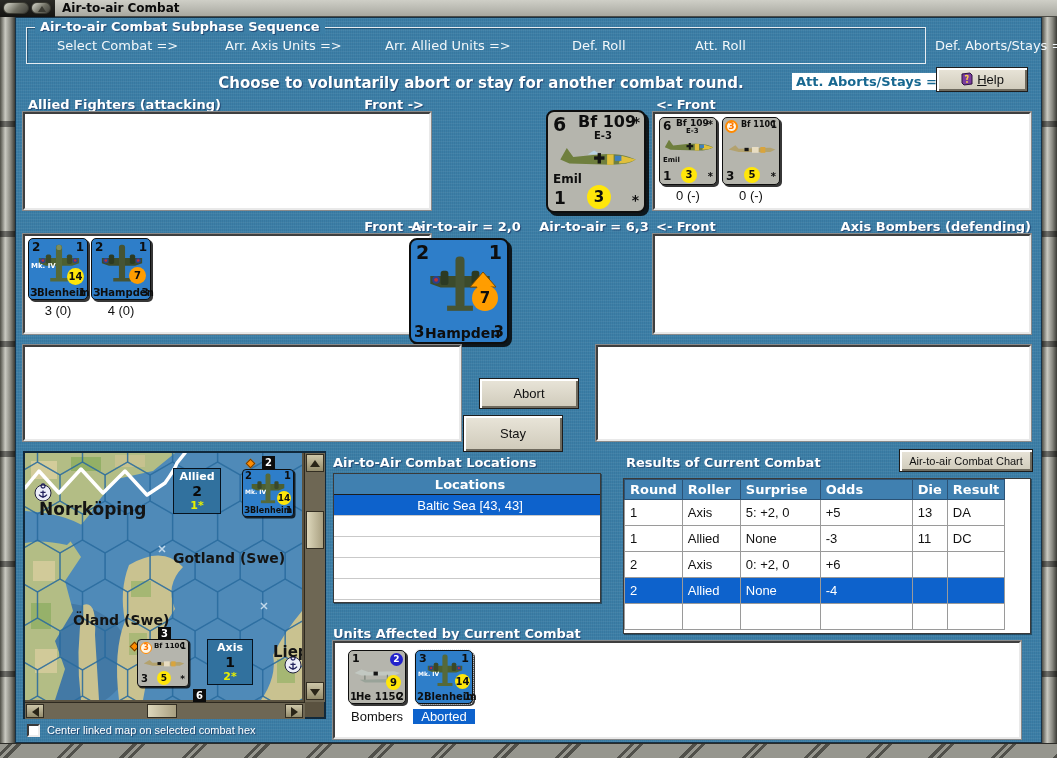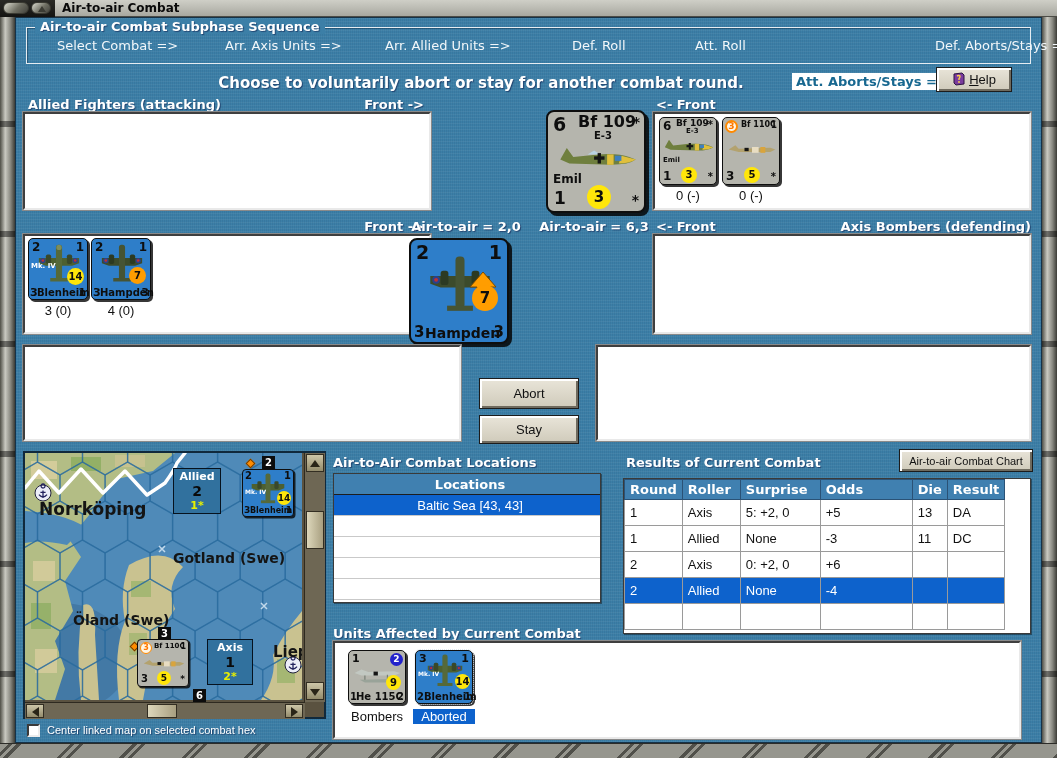--- a/index.html
+++ b/index.html
@@ -31,21 +31,21 @@
   
   .hd{position:absolute;color:#fff;font:bold 13px "DejaVu Sans",sans-serif;text-shadow:1px 1px 1px rgba(0,0,50,.45);white-space:nowrap;}
   .sunken{position:absolute;background:#fff;border-top:2px solid #3f3f3f;border-left:2px solid #3f3f3f;
           border-bottom:2px solid #e9e9e9;border-right:2px solid #e9e9e9;outline:1px solid #8a8a8a;}
   .btn95{position:absolute;background:linear-gradient(#e9e5d9,#cfcaba);border:1px solid #1c1c1c;
          box-shadow:inset 2px 2px 0 #fff,inset -2px -2px 0 #6e6a5e;color:#111;
          font:13px "Liberation Sans",sans-serif;text-align:center;cursor:pointer;}
   .fl-underline::first-letter{text-decoration:underline;}
 
   
-  .groupbox{position:absolute;left:10px;top:9px;width:1005px;height:37px;border:1px solid #e6edf2;
+  .groupbox{position:absolute;left:10px;top:9px;width:900px;height:37px;border:1px solid #e6edf2;
             box-shadow:inset 1px 1px 0 rgba(0,20,40,.35);}
   .groupbox .gb-title{position:absolute;left:8px;top:-9px;background:#3c7fa7;padding:0 5px;color:#fff;
             font:bold 13px "DejaVu Sans",sans-serif;text-shadow:1px 1px 1px rgba(0,0,50,.45);white-space:nowrap;}
   .step{position:absolute;top:10px;color:#f2f7fa;font:13px "DejaVu Sans",sans-serif;white-space:nowrap;cursor:default;}
   .step.active{background:#fff;color:#186890;font-weight:bold;padding:1px 4px;top:9px;}
 
   
   .cnt{position:absolute;border:1px solid #0e0e0e;border-radius:5px;background:#b5b5ad;
        box-shadow:2px 2px 0 rgba(5,5,5,.8);}
   .cnt.blue{background:#2e7ec9;}
@@ -113,21 +113,21 @@
     <span class="step" style="left:30px;">Select Combat =&gt;</span>
     <span class="step" style="left:198px;">Arr. Axis Units =&gt;</span>
     <span class="step" style="left:358px;">Arr. Allied Units =&gt;</span>
     <span class="step" style="left:545px;">Def. Roll</span>
     <span class="step" style="left:668px;">Att. Roll</span>
     <span class="step active" style="left:765px;margin-top:36px;">Att. Aborts/Stays =&gt;</span>
     <span class="step" style="left:908px;">Def. Aborts/Stays =&gt;</span>
   </div>
 
   <div class="hd" style="left:165px;top:56px;width:600px;text-align:center;font-size:15px;">Choose to voluntarily abort or stay for another combat round.</div>
-  <button class="btn95" style="left:920px;top:49px;width:76px;height:25px;">
+  <button class="btn95" style="left:920px;top:49px;width:92px;height:25px;">
     <svg width="14" height="14" viewBox="0 0 14 14" style="vertical-align:-2px;margin-right:3px;">
       <path d="M2,2 L10,1 L12,3 L12,12 L4,13 L2,11 Z" fill="#7a3c9e" stroke="#2c1240" stroke-width="1"></path>
       <path d="M5,4 Q7,3 8,4 Q8,6 7,6.6 L7,8" stroke="#ffd24a" stroke-width="1.4" fill="none"></path>
       <circle cx="7" cy="10" r="0.9" fill="#ffd24a"></circle>
     </svg><span class="fl-underline" style="display:inline-block;">Help</span>
   </button>
 
   <div class="hd" style="left:12px;top:79px;">Allied Fighters (attacking)</div>
   <div class="hd" style="left:330px;top:79px;width:78px;text-align:right;">Front -&gt;</div>
   <div class="hd" style="left:640px;top:79px;">&lt;- Front</div>
@@ -268,21 +268,21 @@
     <span style="left:3px;bottom:2px;font-size:15px;">3</span>
     <span style="left:14px;bottom:2px;font-size:14px;">Hampden</span>
     <span style="right:3px;bottom:2px;font-size:15px;">3</span>
   </div>
 
   <div class="sunken" style="left:637px;top:216px;width:378px;height:100px;"></div>
 
   <div class="sunken" style="left:7px;top:327px;width:438px;height:96px;"></div>
   <div class="sunken" style="left:580px;top:327px;width:435px;height:96px;"></div>
   <button class="btn95" style="left:463px;top:360px;width:100px;height:31px;">Abort</button>
-  <button class="btn95" style="left:463px;top:397px;width:100px;height:29px;">Stay</button>
+  <button class="btn95" style="left:447px;top:397px;width:100px;height:37px;">Stay</button>
 
   <div class="map-wrap">
     <svg id="mapsvg" width="277" height="247" viewBox="0 0 277 247" style="position:absolute;left:0;top:0;">
       <rect x="0" y="0" width="277" height="247" fill="#4f8ab8"></rect>
       <ellipse cx="35" cy="205" rx="70" ry="55" fill="rgba(15,45,85,.18)"></ellipse>
 
       <path d="M0,0 L150,0 L128,18 L92,26 L70,52 L66,60 L44,86 L56,104 L40,128 L48,158 L30,188 L40,216 L30,247 L0,247 Z" fill="#b3bd85"></path>
       <path d="M0,58 Q38,60 60,74 L42,92 Q16,86 0,90 Z" fill="#4f8ab8"></path>
       <rect x="6" y="8" width="26" height="18" fill="#d6cd9c" opacity=".9"></rect>
       <rect x="46" y="4" width="30" height="14" fill="#8fae63" opacity=".9"></rect>

